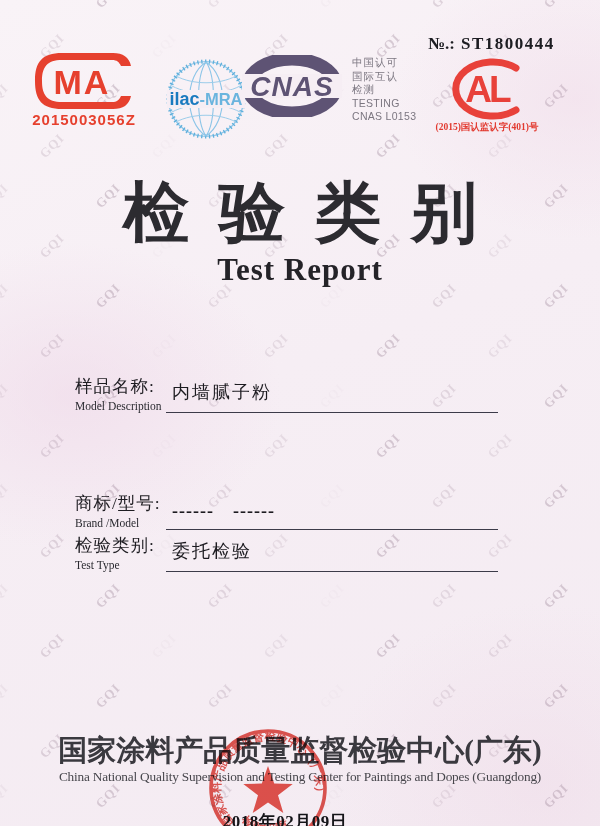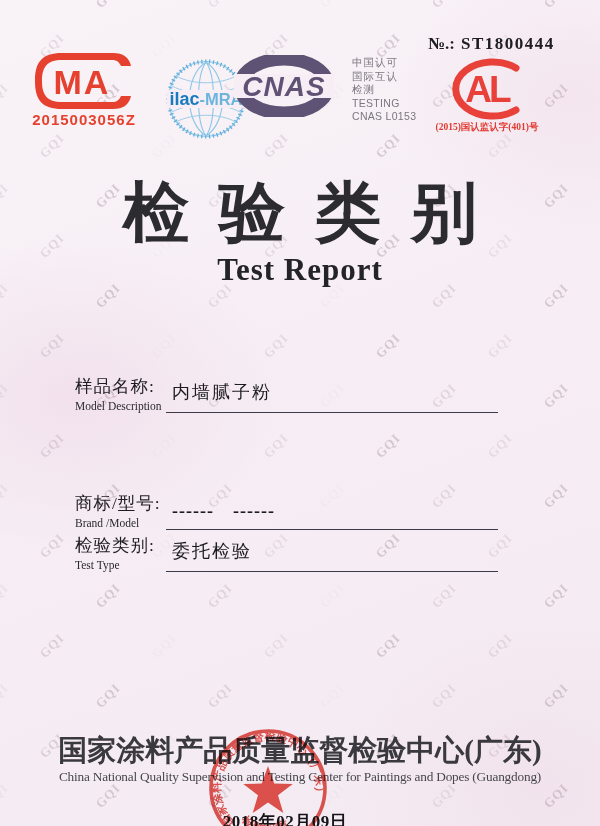--- a/index.html
+++ b/index.html
@@ -173,21 +173,21 @@
     <svg width="80" height="82" viewBox="0 0 80 82">
       <circle cx="40" cy="41" r="37.5" fill="none" stroke="#8cc5e8" stroke-width="1.2"></circle>
       <circle cx="40" cy="41" r="37.5" fill="none" stroke="#5fb0dc" stroke-width="4" stroke-dasharray="1.3 2.6"></circle>
       <path d="M 40 4 C 18 18 18 64 40 78 M 40 4 C 62 18 62 64 40 78 M 40 4 C 30 18 30 64 40 78 M 40 4 C 50 18 50 64 40 78" fill="none" stroke="#8cc5e8" stroke-width="1.1"></path>
       <path d="M 6 28 C 25 38 55 38 74 28 M 10 18 C 27 27 53 27 70 18 M 6 54 C 25 44 55 44 74 54 M 10 64 C 27 55 53 55 70 64" fill="none" stroke="#9ccdea" stroke-width="1"></path>
       <rect x="1" y="32" width="78" height="18" fill="#f6eef4"></rect>
       <text x="40" y="47" text-anchor="middle"><tspan font-size="18" font-weight="bold" fill="#1a7abf">ilac</tspan><tspan font-size="16.5" font-weight="bold" fill="#6ab4de">-MRA</tspan></text>
     </svg>
   </div>
 
-  <div class="abs" style="left:234px;top:55px;">
+  <div class="abs" style="left:242px;top:55px;">
     <svg width="100" height="62" viewBox="0 0 100 62">
       <ellipse cx="50" cy="31" rx="44" ry="27" fill="none" stroke="#5e5374" stroke-width="13"></ellipse>
       <rect x="0" y="19" width="100" height="24" fill="#f6eef4"></rect>
       <text x="50" y="41" text-anchor="middle" font-size="28" font-weight="bold" font-style="italic" letter-spacing="1" fill="#5e5374">CNAS</text>
     </svg>
   </div>
   <div class="abs cnas-lines">
     <div>中国认可</div>
     <div>国际互认</div>
     <div>检测</div>

